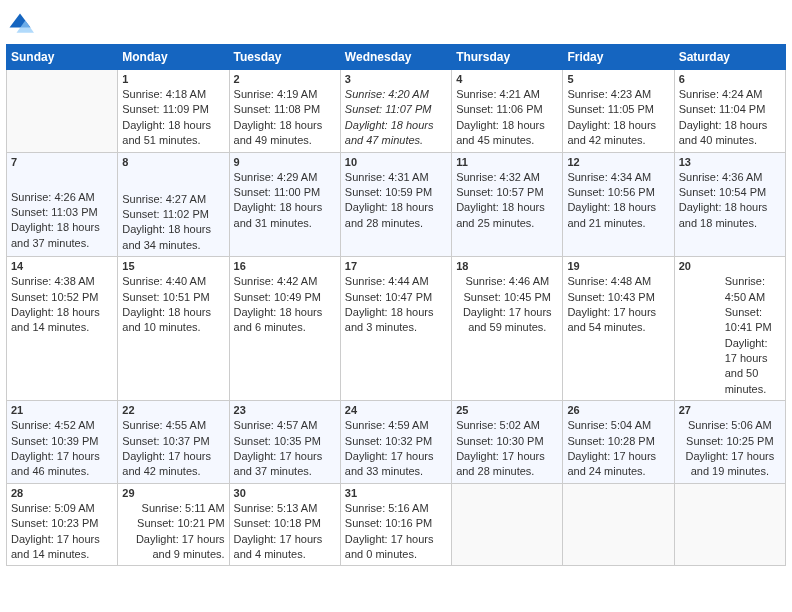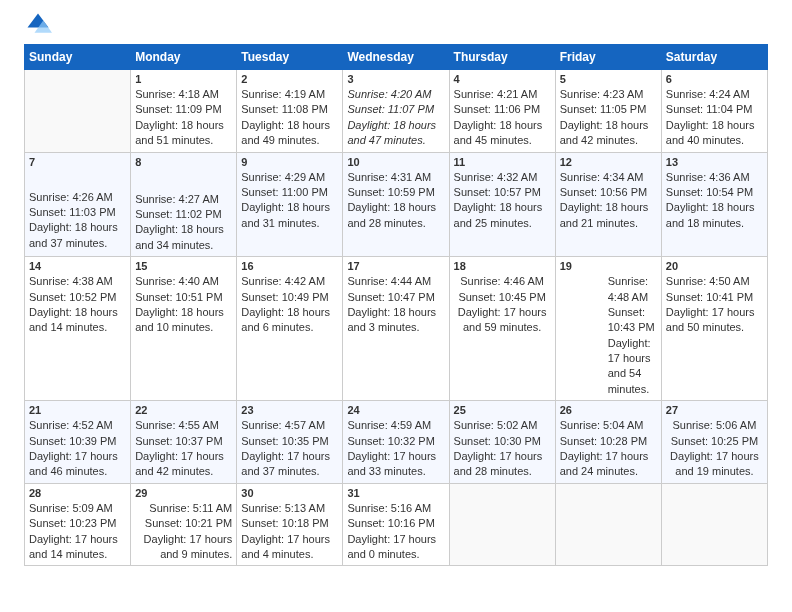--- a/index.html
+++ b/index.html
@@ -6,21 +6,21 @@
     body {
       width: 792px;
       height: 612px;
       font-family: Arial, sans-serif;
       background: #fff;
       overflow: hidden;
     }
     .page {
       width: 792px;
       height: 612px;
-      padding: 10px 24px;
+      padding: 10px 6px;
     }
     .header {
       display: flex;
       justify-content: space-between;
       align-items: flex-start;
       margin-bottom: 6px;
     }
     .logo {
       display: flex;
       align-items: center;
@@ -249,28 +249,28 @@
           </td>
           <td>
             <div class="day-number">18</div>
             <div class="day-info" style="white-space: pre-line; text-align: center;">Sunrise: 4:46 AM
 Sunset: 10:45 PM
 Daylight: 17 hours
 and 59 minutes.</div>
           </td>
           <td>
             <div class="day-number">19</div>
-            <div class="day-info" style="white-space: pre-line; margin-left: 48px;">Sunrise: 4:48 AM
+            <div class="day-info" style="white-space: pre-line;">Sunrise: 4:48 AM
 Sunset: 10:43 PM
 Daylight: 17 hours
 and 54 minutes.</div>
           </td>
           <td>
             <div class="day-number">20</div>
-            <div class="day-info" style="white-space: pre-line;">Sunrise: 4:50 AM
+            <div class="day-info" style="white-space: pre-line; margin-left: 46px;">Sunrise: 4:50 AM
 Sunset: 10:41 PM
 Daylight: 17 hours
 and 50 minutes.</div>
           </td>
         </tr>
         <tr class="alt-row">
           <td>
             <div class="day-number">21</div>
             <div class="day-info" style="white-space: pre-line;">Sunrise: 4:52 AM
 Sunset: 10:39 PM

